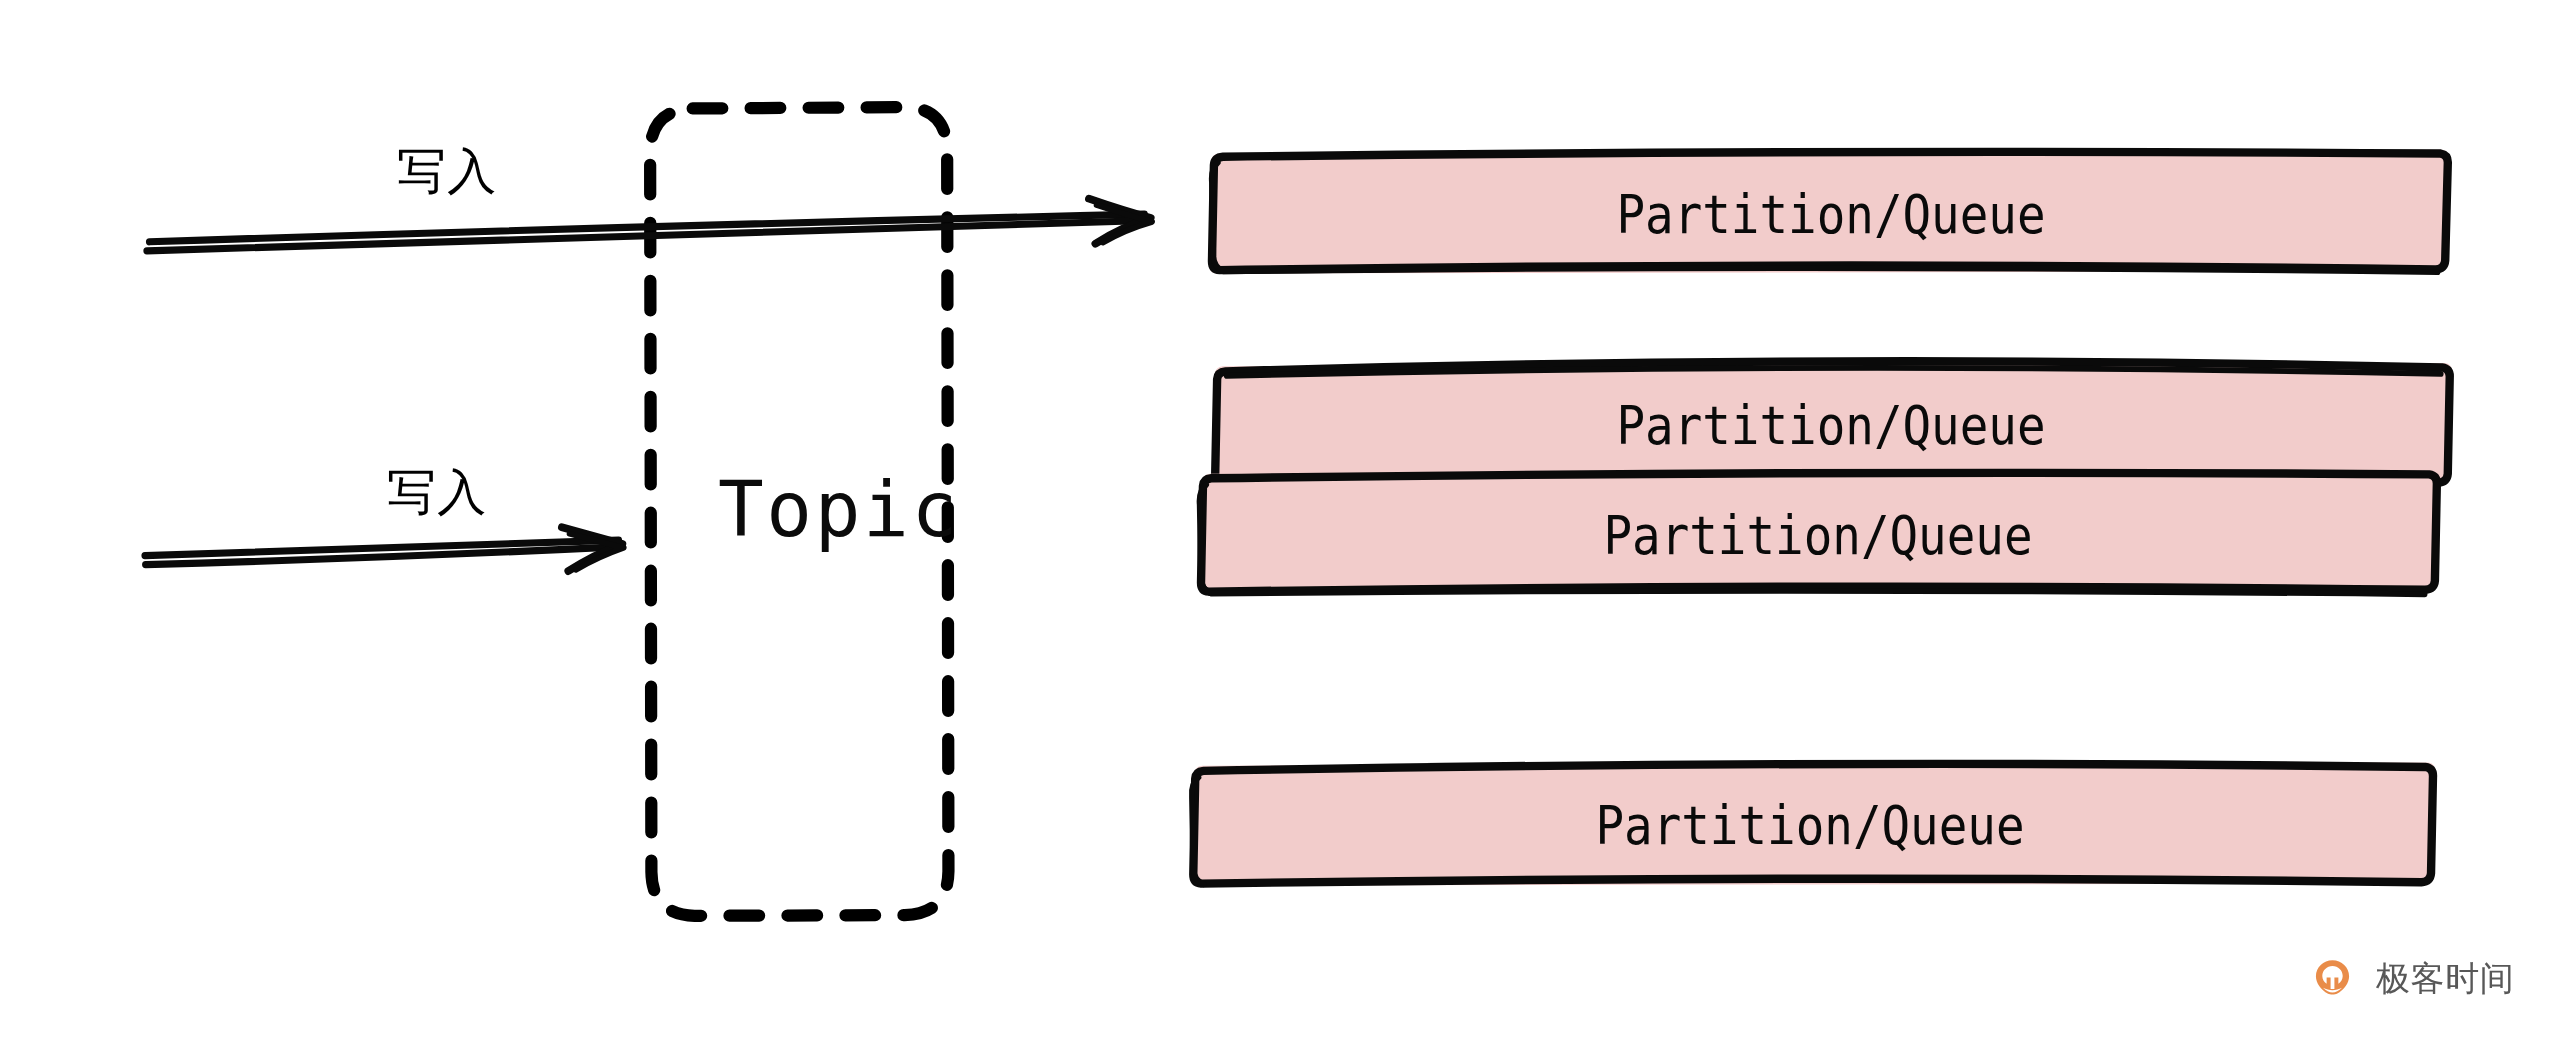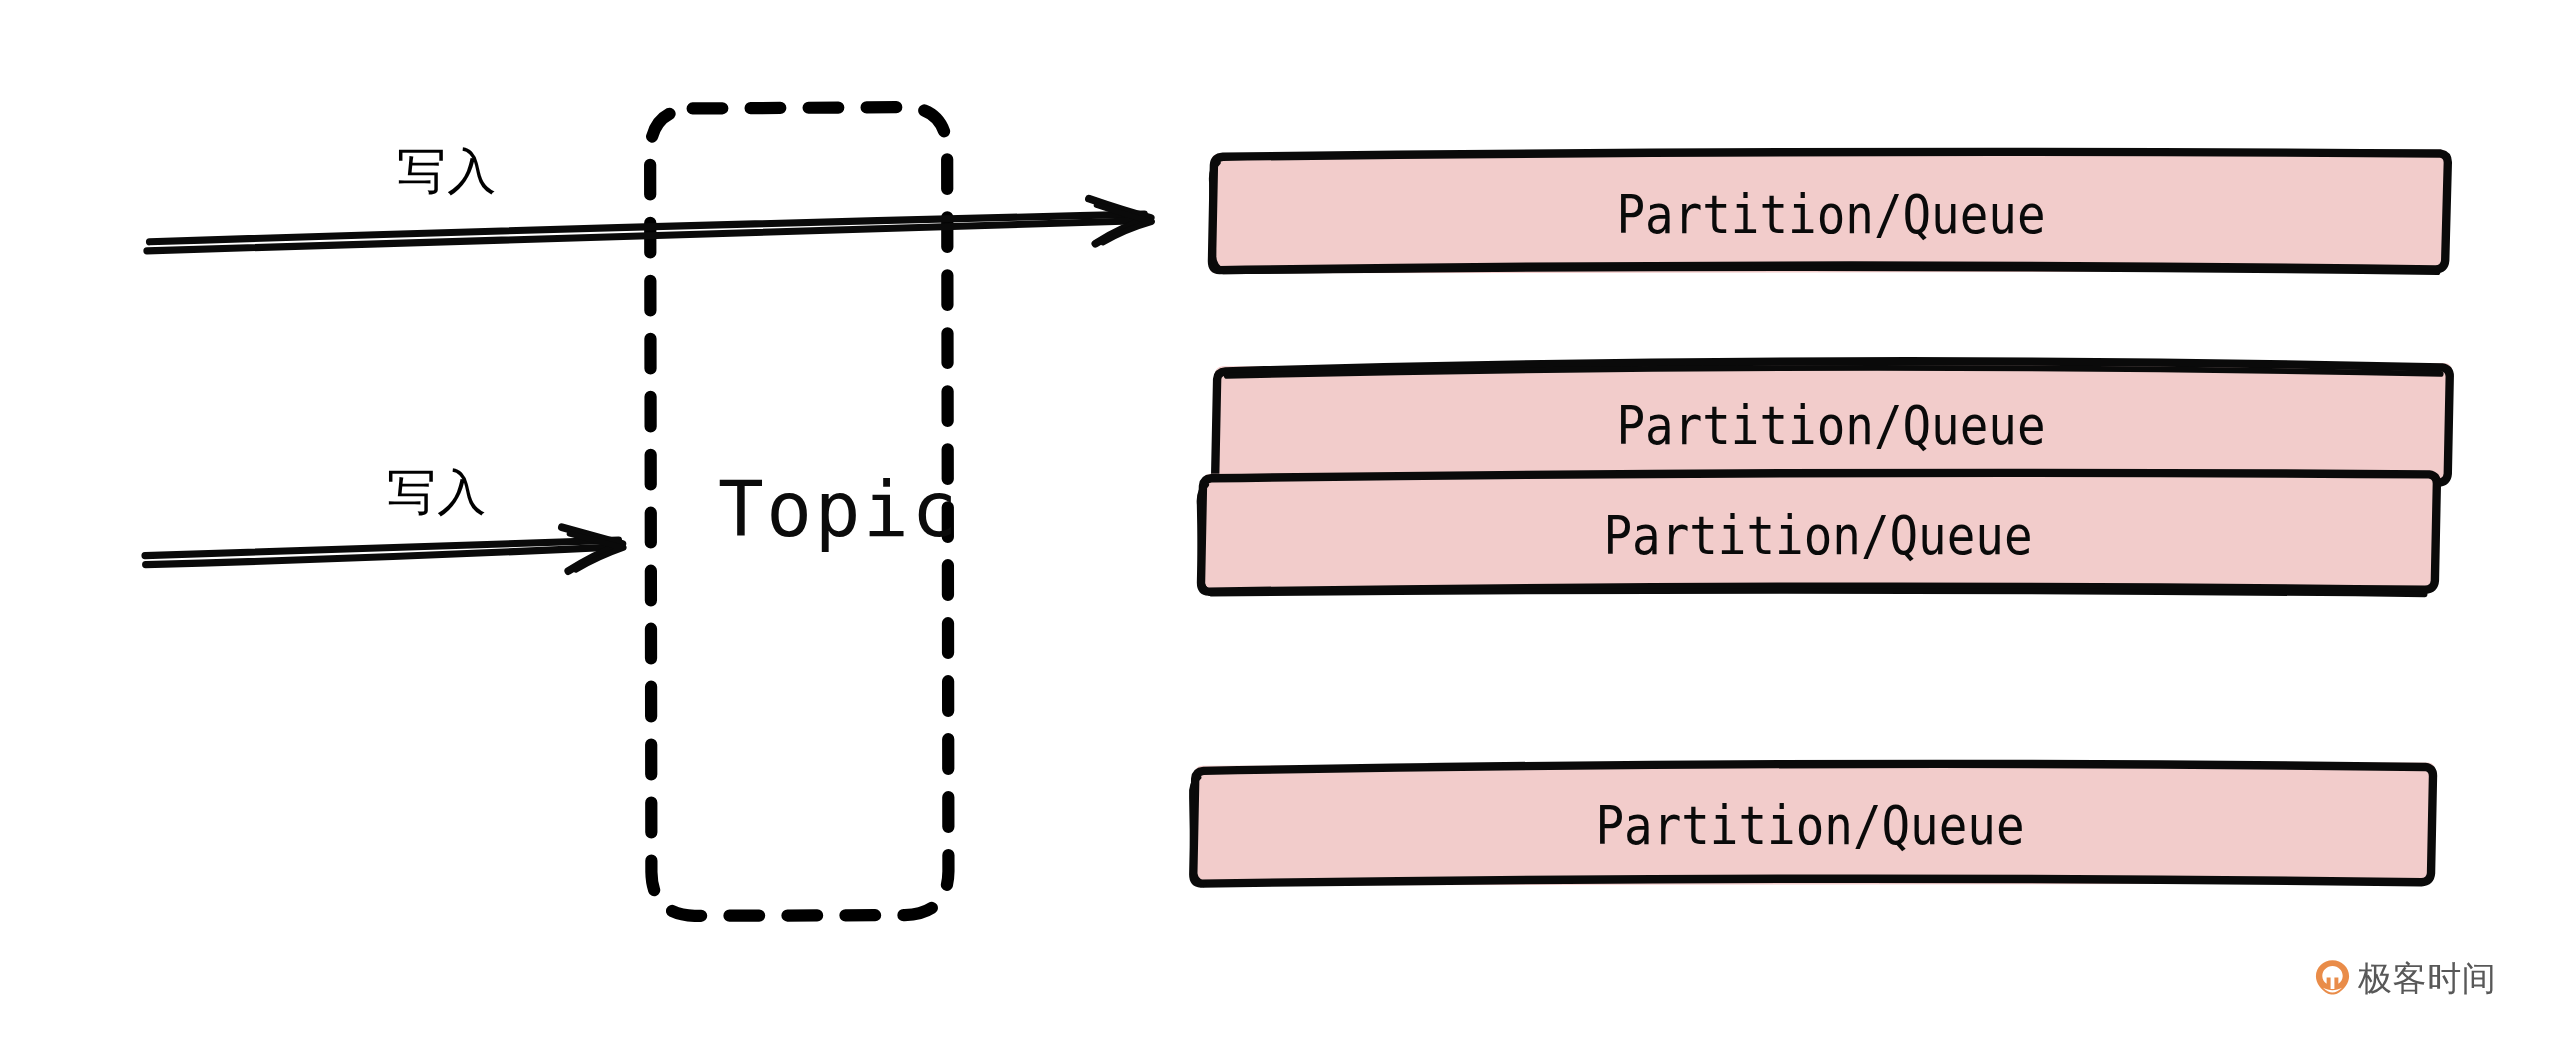--- a/index.html
+++ b/index.html
@@ -38,21 +38,21 @@
     color:#0a0a0a;
     white-space:nowrap;
     line-height:1;
     text-align:center;
     transform:scaleX(0.88);
   }
   
   #watermark{
     position:absolute;
     left:2314px;top:959px;
-    display:flex;align-items:center;gap:7px;
+    display:flex;align-items:center;gap:25px;
     opacity:.92;
   }
   #wm-mark{
     width:37px;height:37px;position:relative;flex:0 0 auto;
   }
   #wm-text{
     font-family:"DejaVu Sans", sans-serif;
     font-size:34px;
     color:#4a4a4a;
     letter-spacing:0.6px;

